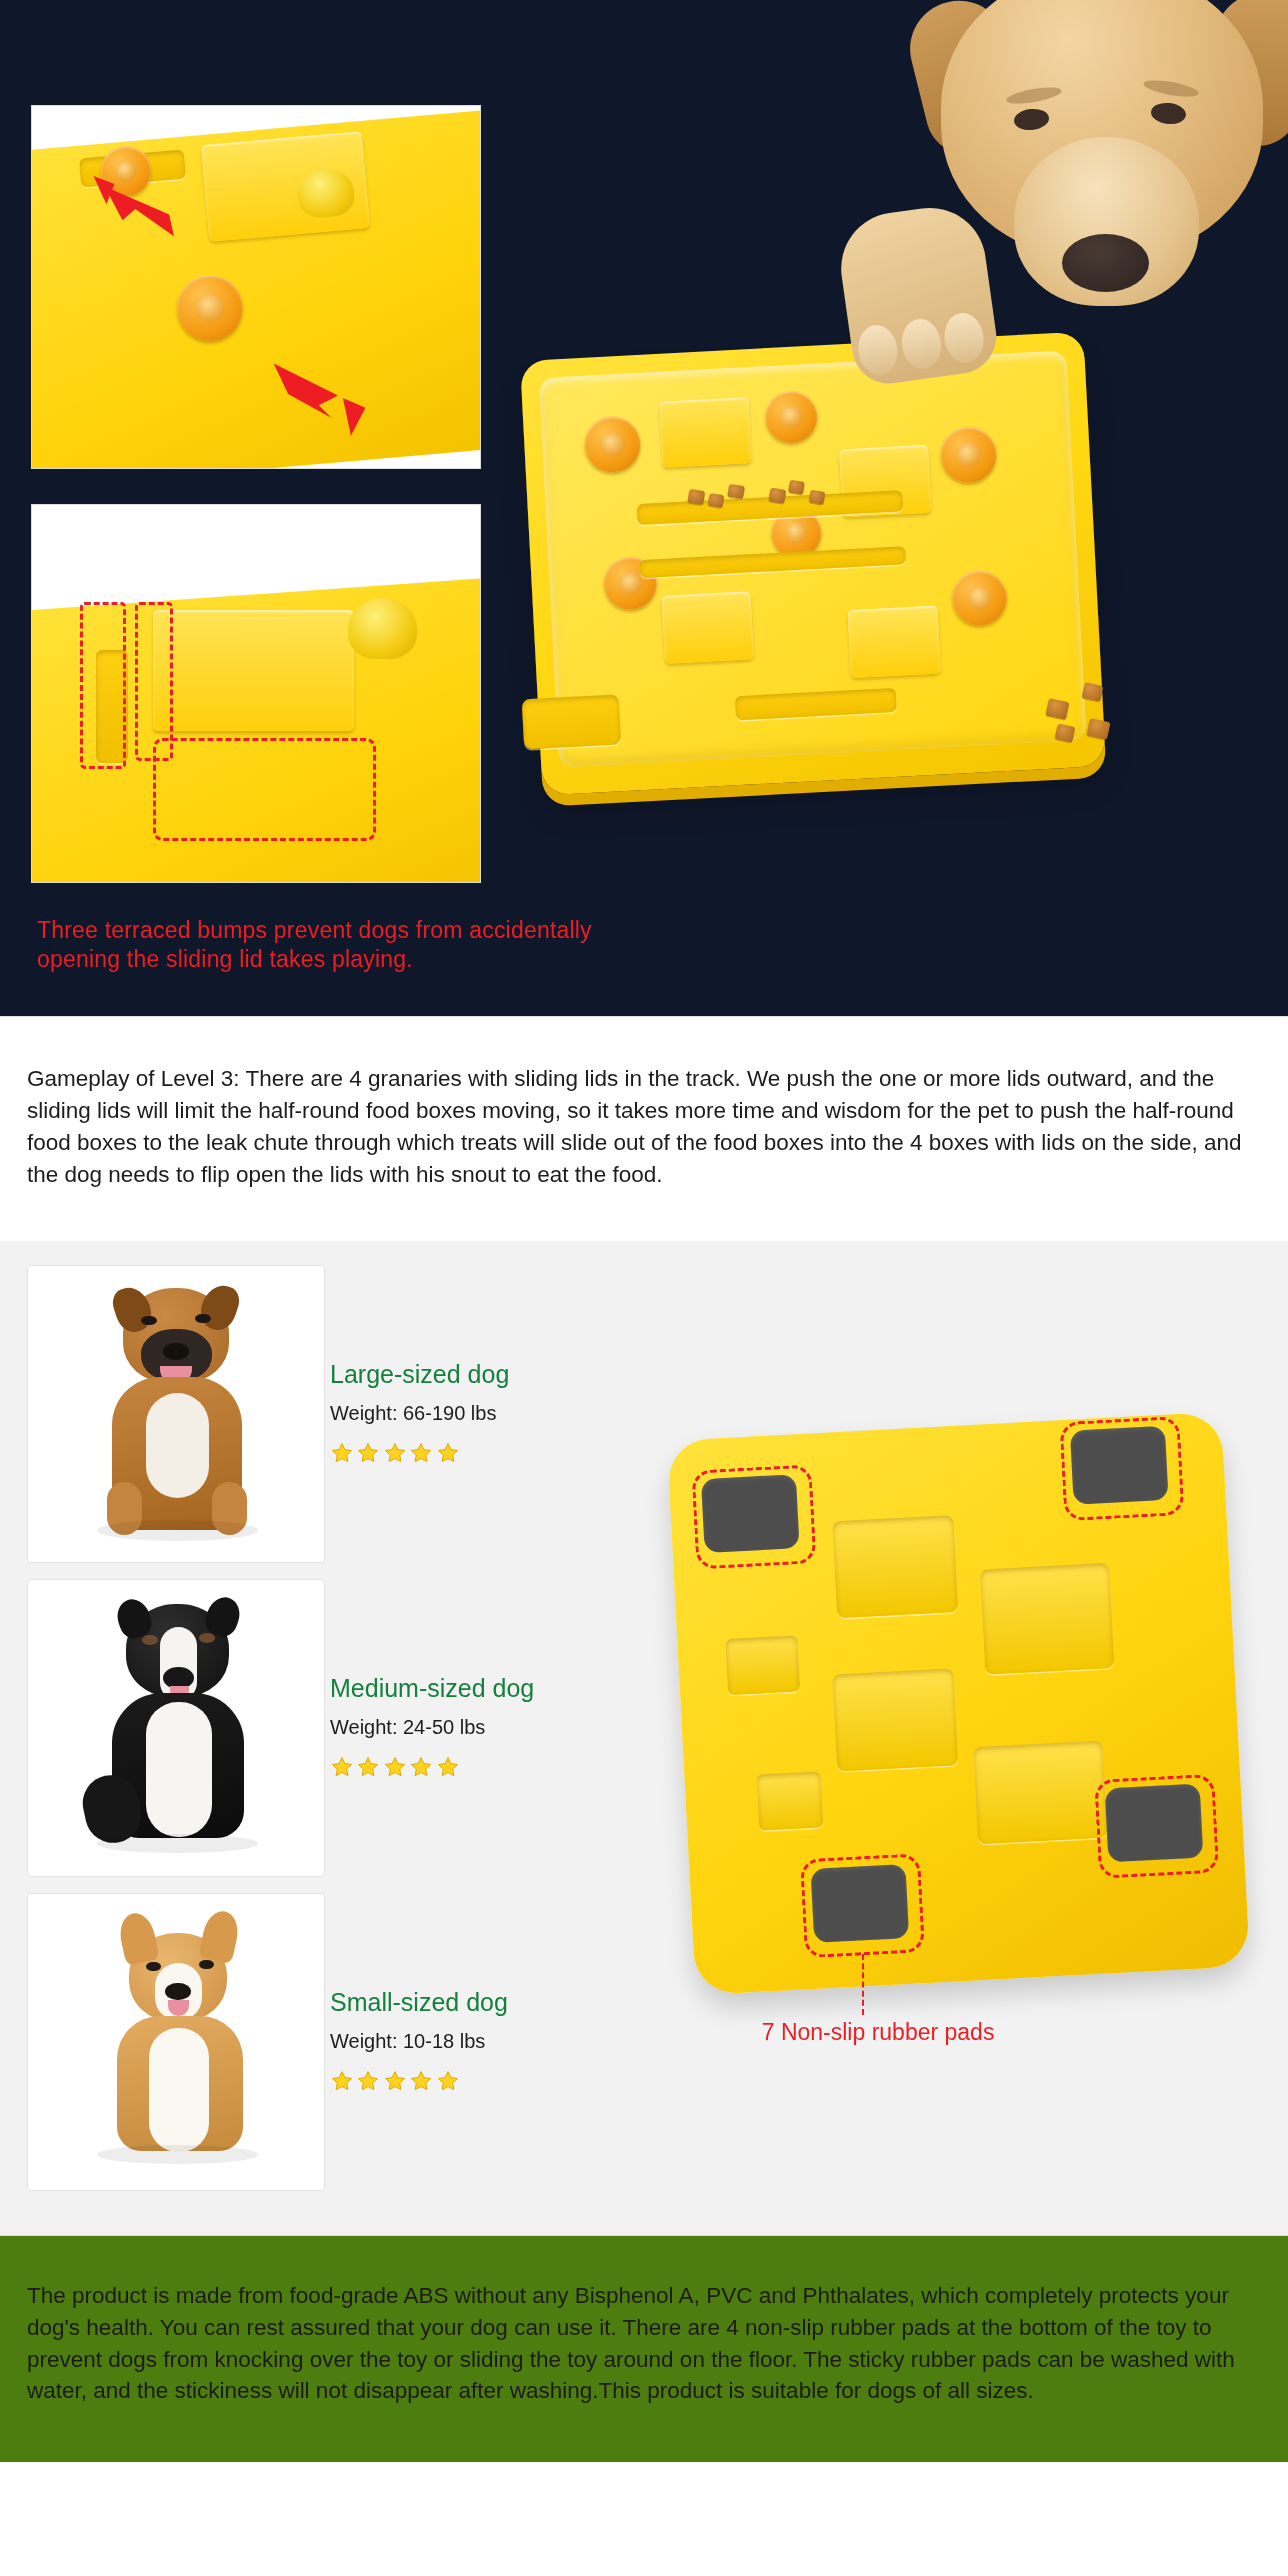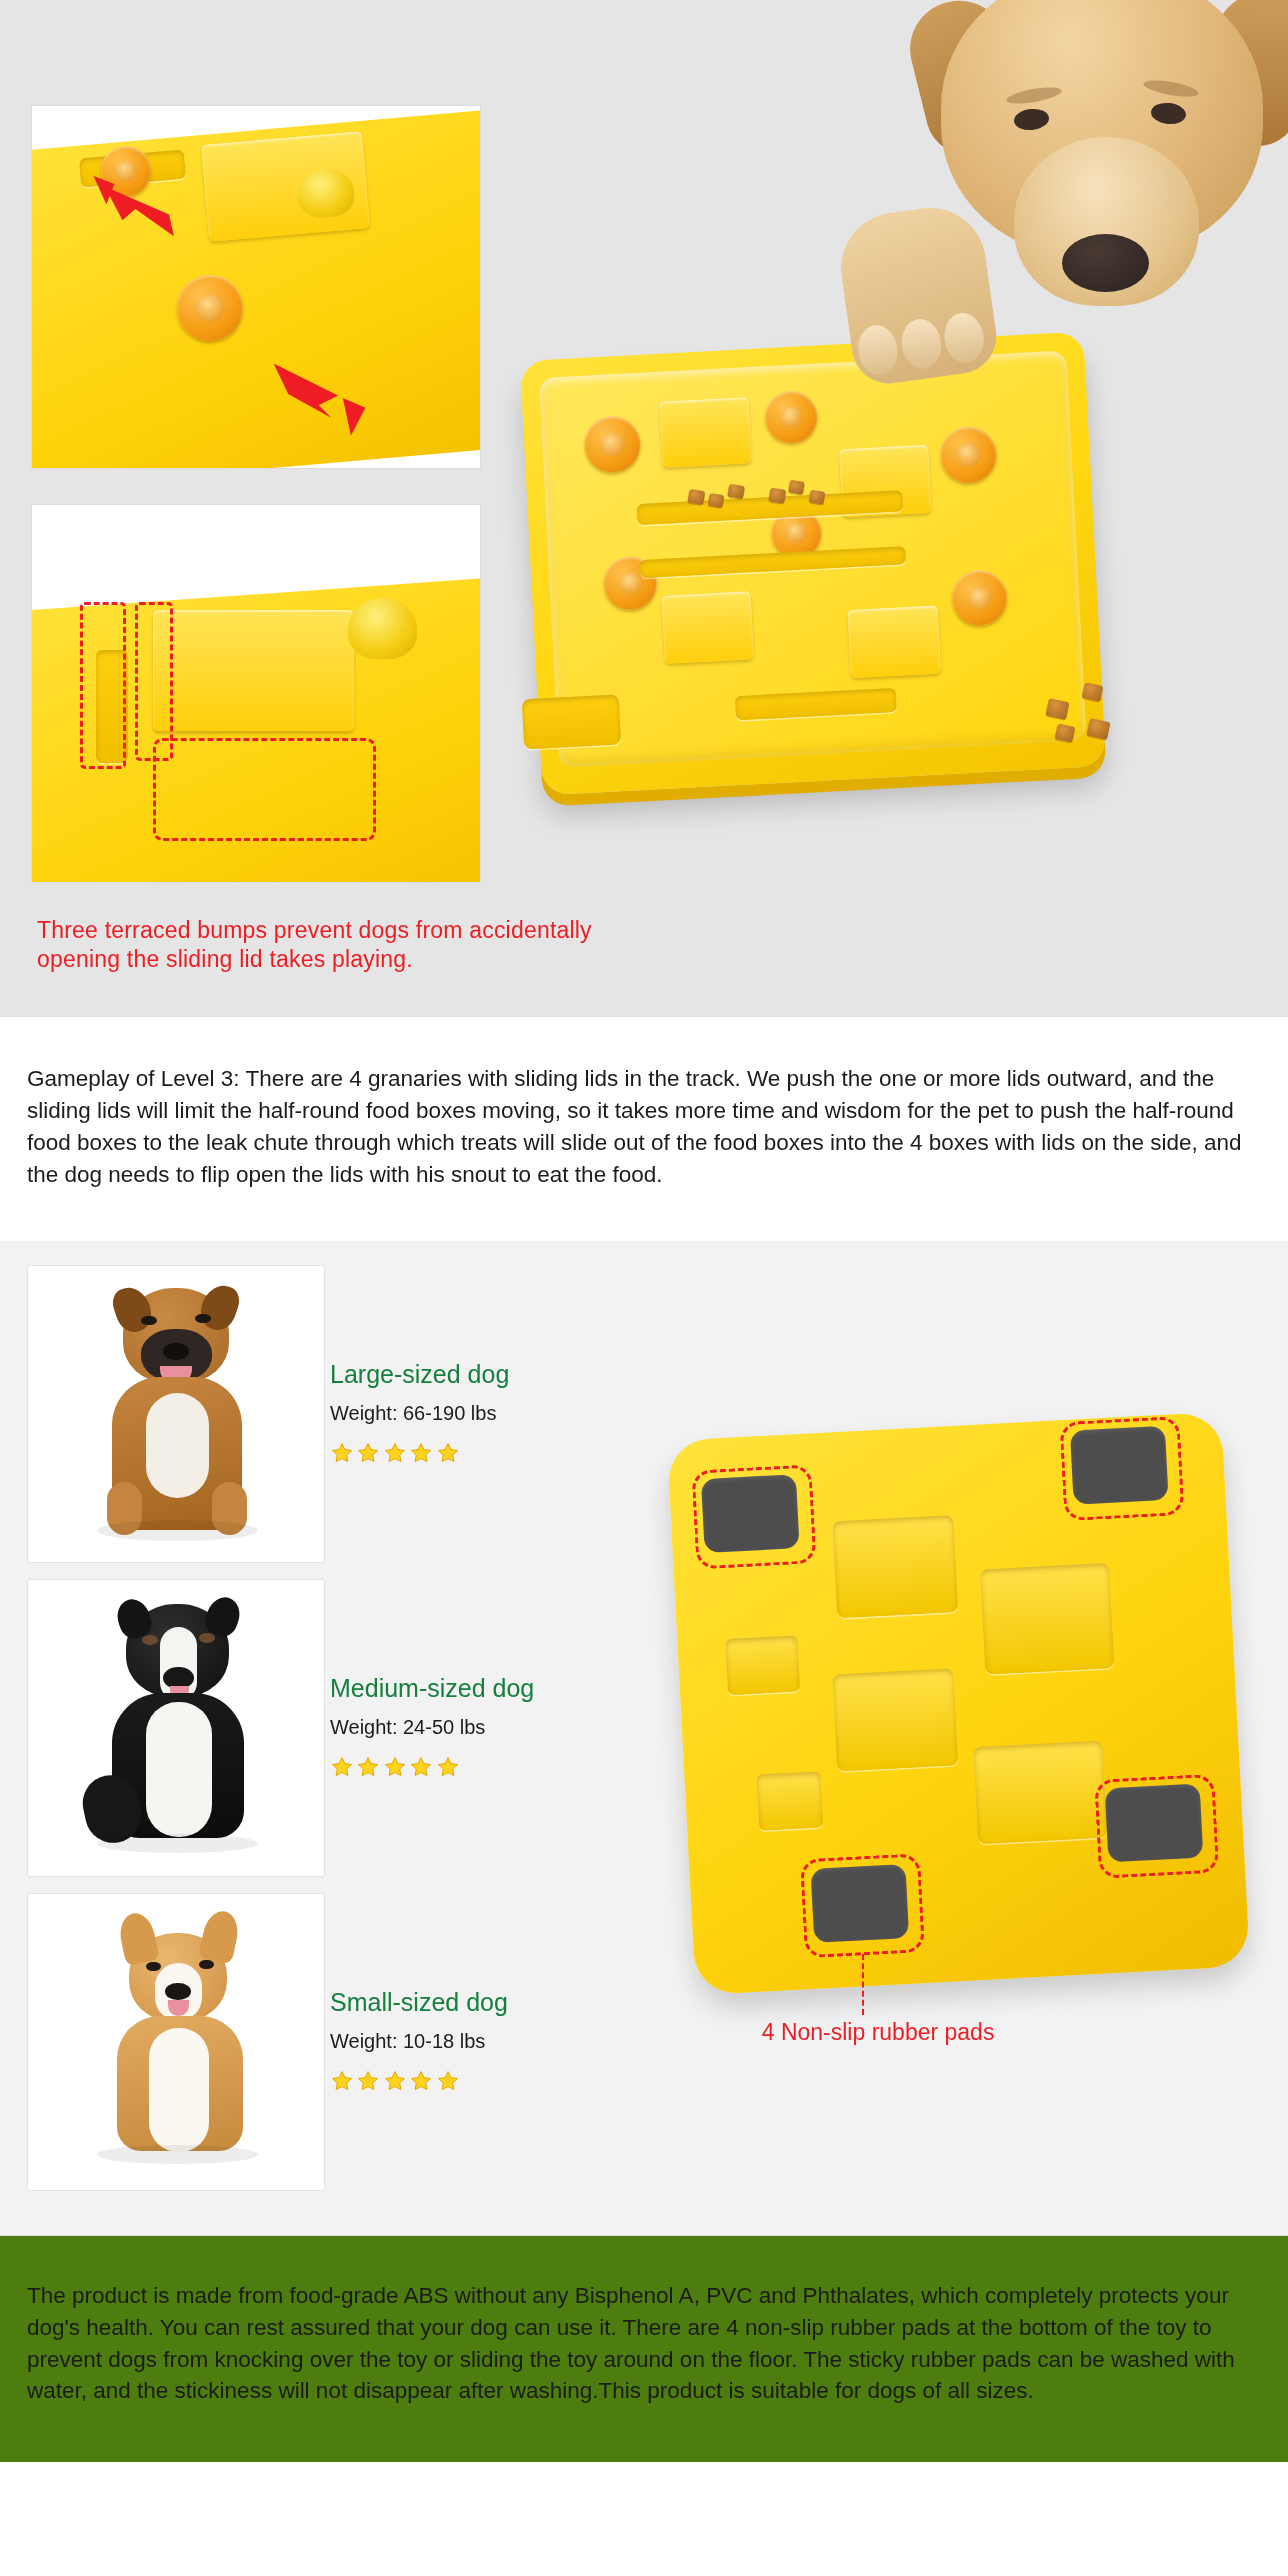--- a/index.html
+++ b/index.html
@@ -17,21 +17,21 @@
     width: 1288px;
     position: relative;
     overflow: hidden;
   }
 
   
   .section-top {
     position: relative;
     width: 1288px;
     height: 1016px;
-    background: #e5e5e5;
+    background: #0f172a;
   }
   .photo-frame {
     position: absolute;
     background: #ffffff;
     border: 0.8px solid #dcdcdc;
     overflow: hidden;
   }
   
   .inset-a { left: 31px; top: 105px; width: 448px; height: 362px; }
   
@@ -541,21 +541,21 @@
         <div class="rubber-pad" style="left:419px; top:370px;"></div>
         <div class="rubber-pad" style="left:121px; top:435px;"></div>
 
         <div class="pad-dash" style="left:22.5px;  top:31px;  width:114px; height:93px;"></div>
         <div class="pad-dash" style="left:393px; top:1.6px;   width:114px; height:93px;"></div>
         <div class="pad-dash" style="left:409px; top:361px; width:114px; height:93px;"></div>
         <div class="pad-dash" style="left:111px; top:425px; width:114px; height:93px;"></div>
       </div>
 
       <div class="pad-leader" style="left:229px; top:576px; height:61px;"></div>
-      <div class="pad-caption" style="left:129px; top:641px;">4 Non-slip rubber pads</div>
+      <div class="pad-caption" style="left:129px; top:641px;">7 Non-slip rubber pads</div>
     </div>
   </div>
 
   <div class="divider-line"></div>
 
   <div class="section-final">
     <p class="para-text">The product is made from food-grade ABS without any Bisphenol A, PVC and Phthalates, which completely protects your dog's health. You can rest assured that your dog can use it. There are 4 non-slip rubber pads at the bottom of the toy to prevent dogs from knocking over the toy or sliding the toy around on the floor. The sticky rubber pads can be washed with water, and the stickiness will not disappear after washing.This product is suitable for dogs of all sizes.</p>
   </div>
 
 </div>

